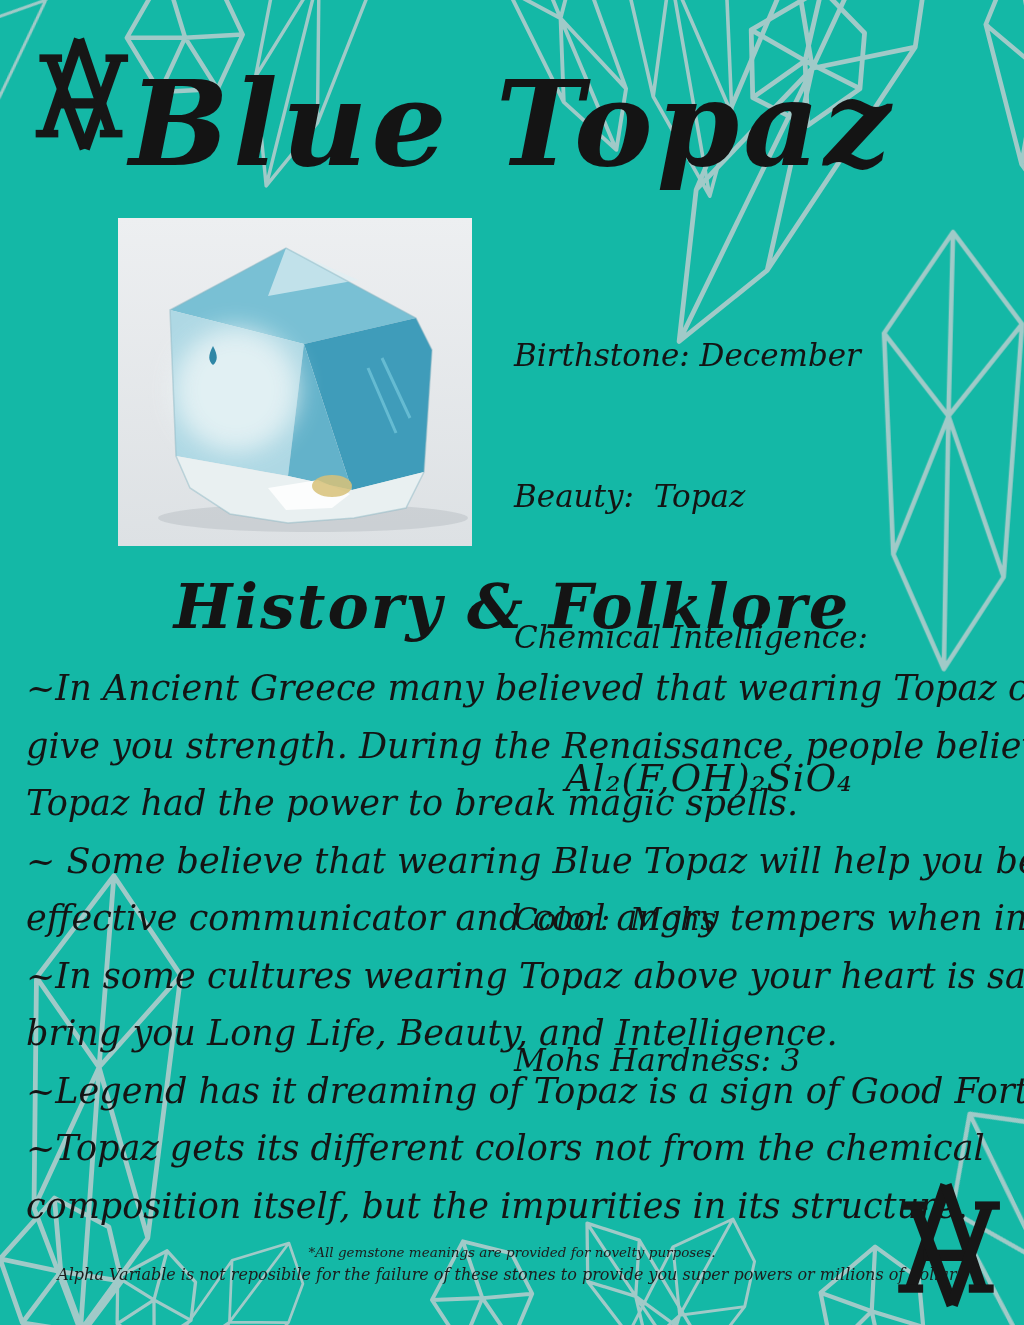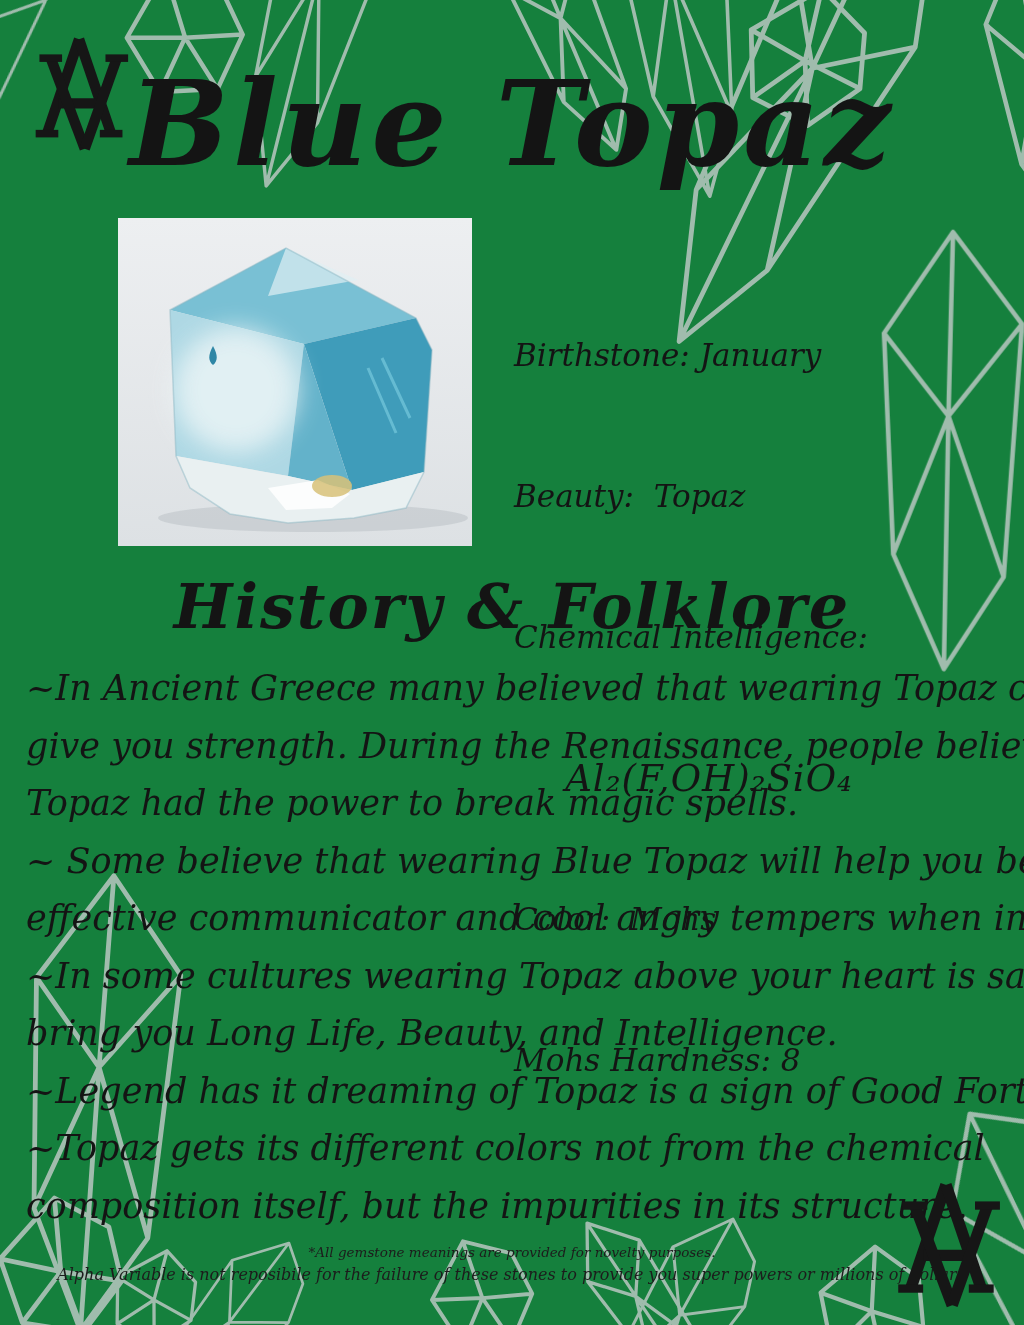--- a/index.html
+++ b/index.html
@@ -1,17 +1,17 @@
 <!DOCTYPE html>
 <html><head>
 <meta charset="utf-8">
 <style>
   html,body{margin:0;padding:0;background:#ffffff;}
   .page{
-    position:relative;width:1024px;height:1325px;background:#15803d;
+    position:relative;width:1024px;height:1325px;background:#14b8a6;
     overflow:hidden;font-family:"DejaVu Serif",serif;color:#141414;
   }
   .bg-art{position:absolute;left:0;top:0;width:1024px;height:1325px;pointer-events:none;}
   .logo{position:absolute;}
   .logo-tl{left:30px;top:32px;width:100px;height:124px;}
   .logo-br{left:892px;top:1176px;width:110px;height:138px;}
   .title{
     position:absolute;left:112px;top:44px;width:800px;height:170px;
     text-align:center;font-style:italic;font-weight:bold;font-size:118px;
     letter-spacing:4px;line-height:160px;white-space:nowrap;
@@ -122,26 +122,26 @@
     <path d="M58,238 L170,258 L234,272 L306,254 L288,290 L236,300 L170,305 L112,296 L72,270 Z" fill="#e9f0f1"></path>
     <path d="M150,270 L200,262 L232,276 L214,290 L168,292 Z" fill="#ffffff" opacity="0.85"></path>
     <ellipse cx="214" cy="268" rx="20" ry="11" fill="#d7c178" opacity="0.85"></ellipse>
 
     <path d="M95 128 C100 137 100 143 95 147 C90 143 90 137 95 128 Z" fill="#2f87a6"></path>
 
     <path d="M52,92 L168,30 L298,100 L314,132 L306,254 L288,290 L236,300 L170,305 L112,296 L72,270 L58,238 Z" fill="none" stroke="#8fb9c6" stroke-width="1.5" opacity="0.5"></path>
   </svg>
 
   <div class="info">
-    <div class="info-line">Birthstone: January</div>
+    <div class="info-line">Birthstone: December</div>
     <div class="info-line">Beauty:  Topaz</div>
     <div class="info-line">Chemical Intelligence:</div>
     <div class="info-line formula">Al₂(F,OH)₂SiO₄</div>
     <div class="info-line">Color:  Mohs</div>
-    <div class="info-line">Mohs Hardness: 8</div>
+    <div class="info-line">Mohs Hardness: 3</div>
   </div>
 
   <div class="section-heading">History &amp; Folklore</div>
 
   <div class="folklore">
     <div class="folk-line">~In Ancient Greece many believed that wearing Topaz could</div>
     <div class="folk-line">give you strength. During the Renaissance, people believed that</div>
     <div class="folk-line">Topaz had the power to break magic spells.</div>
     <div class="folk-line">~ Some believe that wearing Blue Topaz will help you be a more</div>
     <div class="folk-line">effective communicator and cool angry tempers when inflamed.</div>

